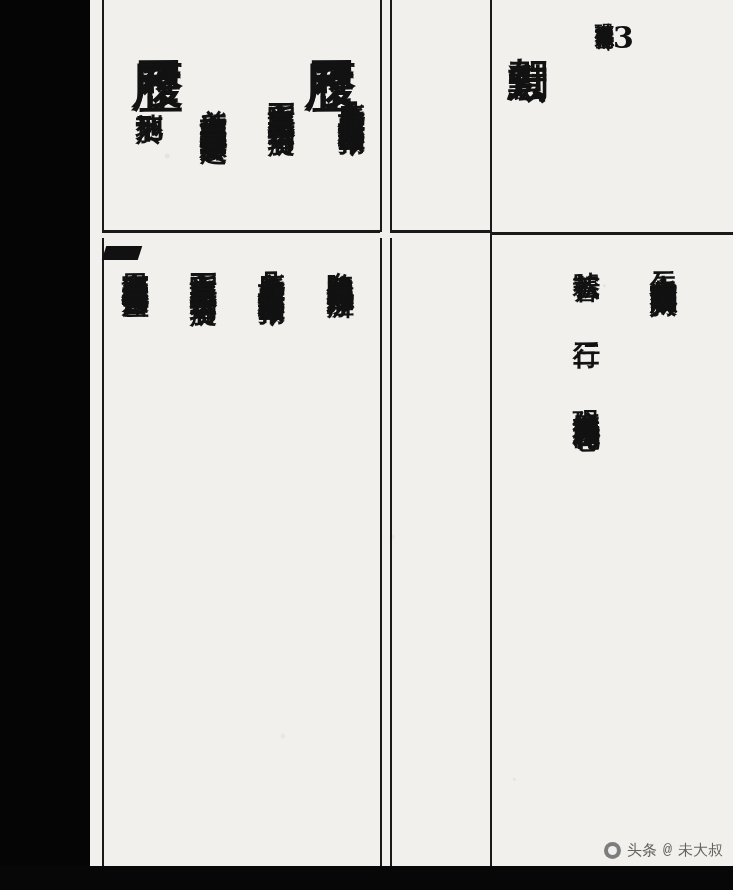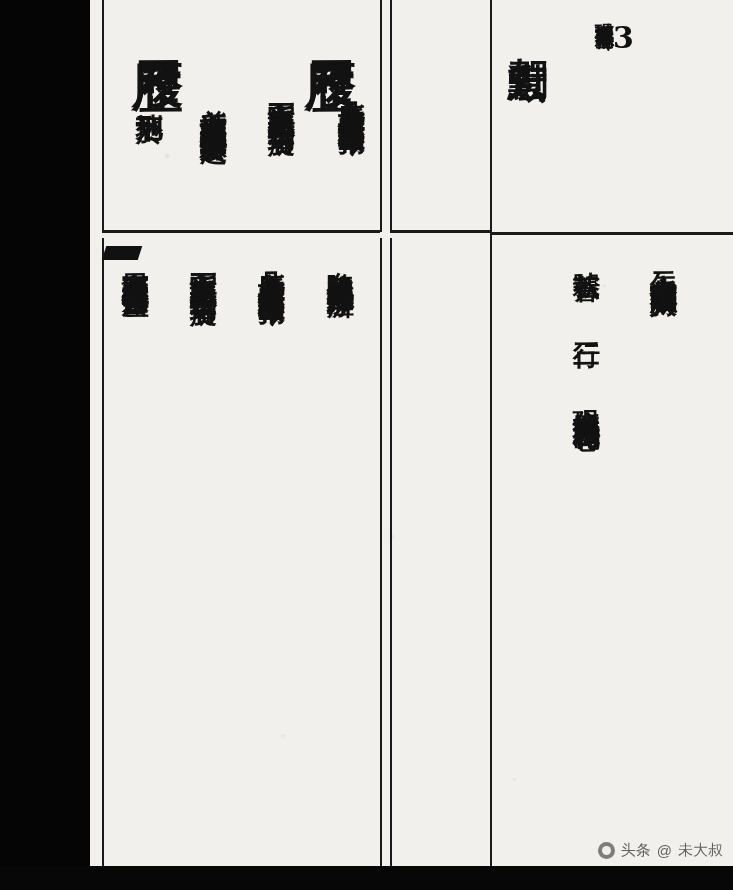--- a/index.html
+++ b/index.html
@@ -115,21 +115,21 @@
 
   
   #credit {
     position: absolute;
     right: 10px;
     bottom: 30px;
     display: flex;
     align-items: center;
     gap: 6px;
     color: #4a4a4a;
-    font-family: Liberation Sans, sans-serif;
+    font-family: Liberation Mono, monospace;
     font-size: 15px;
     opacity: 0.85;
   }
   #credit .logo {
     width: 17px;
     height: 17px;
     border-radius: 50%;
     background: #6a6a6a;
     position: relative;
     flex: none;

